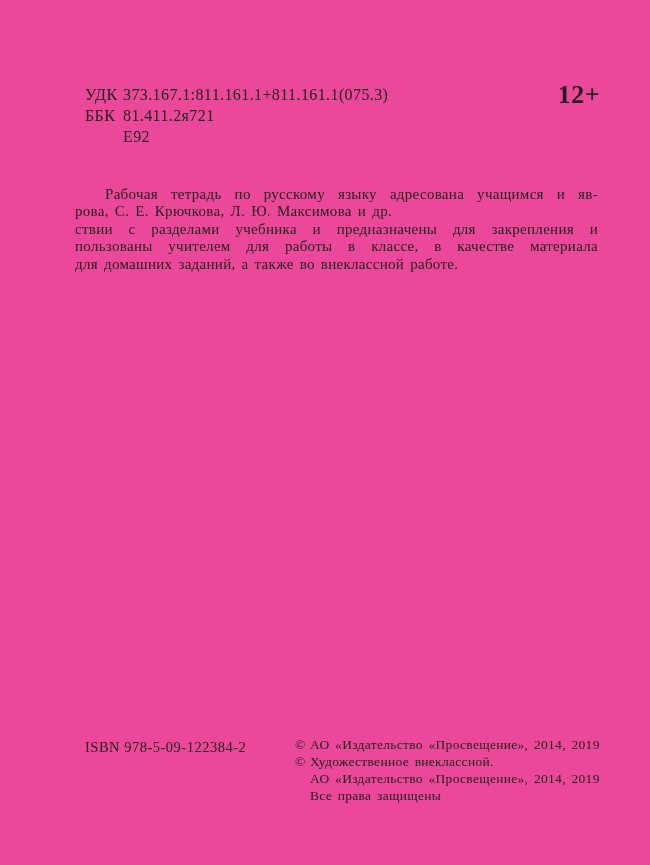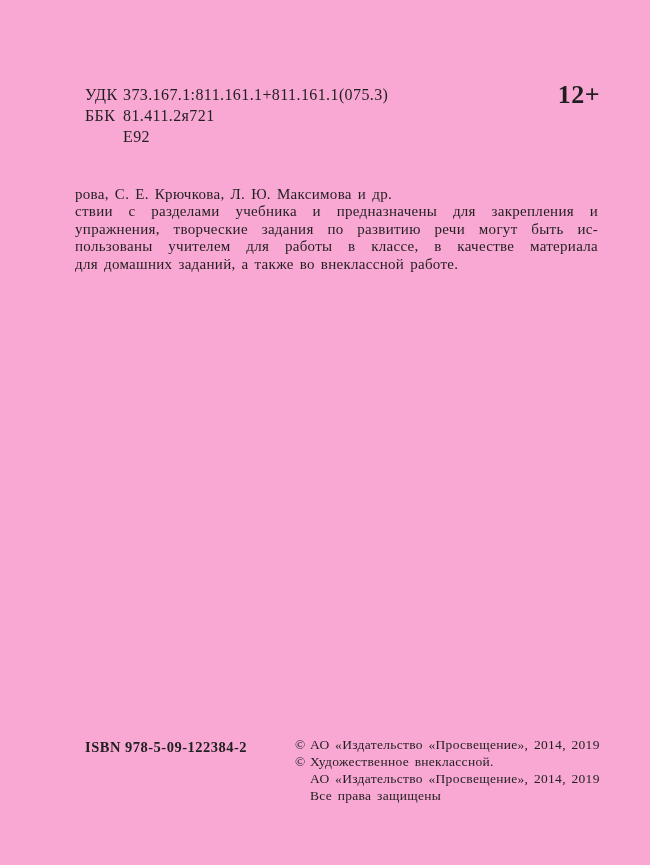--- a/index.html
+++ b/index.html
@@ -7,21 +7,21 @@
   body {
     font-family: "Liberation Serif", "DejaVu Serif", serif;
     background: #fefefe;
     color: #1f1f1f;
     position: relative;
     overflow: hidden;
   }
   .page {
     position: absolute;
     inset: 0;
-    background: #f9a8d4;
+    background: #ec4899;
   }
 
   
   .top-row {
     position: absolute;
     top: 84px;
     left: 85px;
     right: 50px;
   }
   .classification {
@@ -65,21 +65,21 @@
   .imprint {
     position: absolute;
     top: 736px;
     left: 85px;
     right: 40px;
   }
   .isbn {
     position: absolute;
     left: 0;
     top: 3px;
-    font-weight: bold;
+    font-weight: normal;
     font-size: 14.5px;
     letter-spacing: 0.5px;
     white-space: nowrap;
   }
   .copyright {
     position: absolute;
     left: 210px;
     top: 0;
     font-size: 13.5px;
     line-height: 17px;
@@ -107,25 +107,25 @@
       <div class="cls-row">
         <span class="cls-label"></span>
         <span>Е92</span>
       </div>
     </div>
     <div class="age-badge">12+</div>
   </div>
 
   <div class="annotation">
     <p>
+      <span class="line just indent">Рабочая тетрадь по русскому языку адресована учащимся и яв-</span>
       <span class="line">рова, С. Е. Крючкова, Л. Ю. Максимова и др.</span>
     </p>
     <p>
       <span class="line just">ствии с разделами учебника и предназначены для закрепления и</span>
-      <span class="line just">упражнения, творческие задания по развитию речи могут быть ис-</span>
       <span class="line just">пользованы учителем для работы в классе, в качестве материала</span>
       <span class="line">для домашних заданий, а также во внеклассной работе.</span>
     </p>
   </div>
 
   <div class="imprint">
     <div class="isbn">ISBN 978-5-09-122384-2</div>
     <div class="copyright">
       <div class="c-line">
         <span class="c-sym">©</span>

